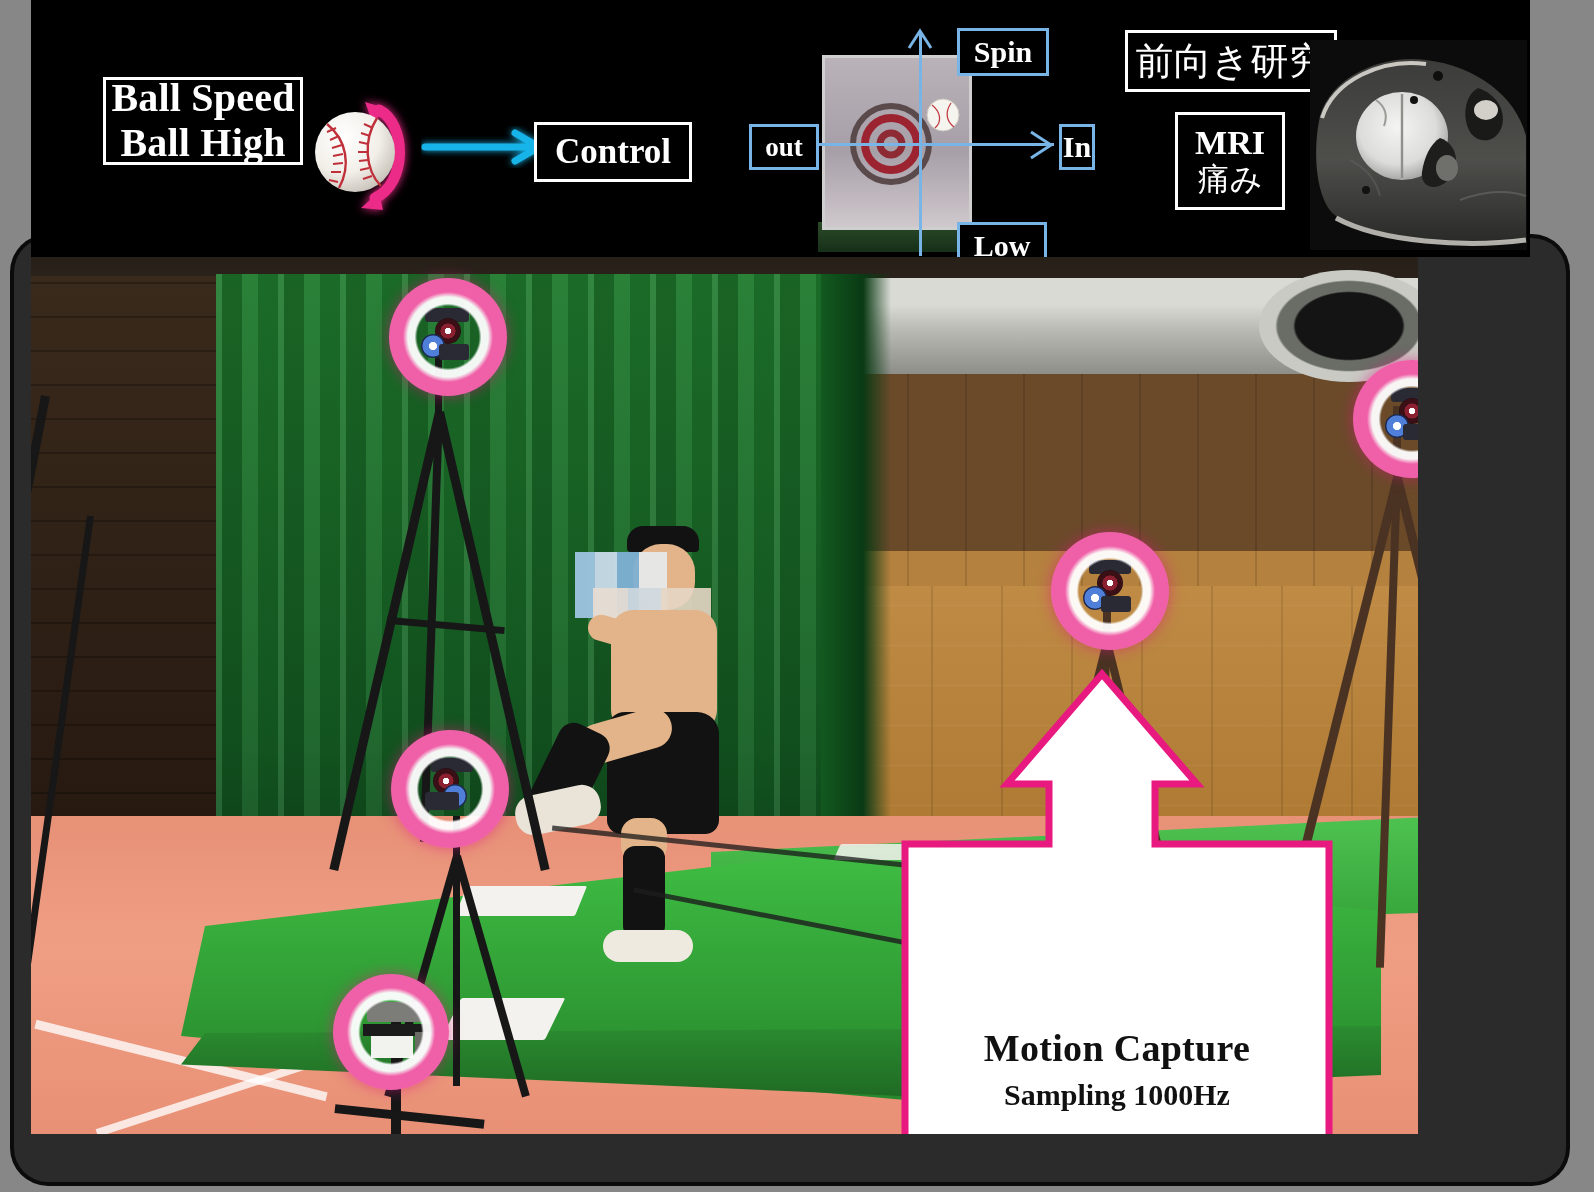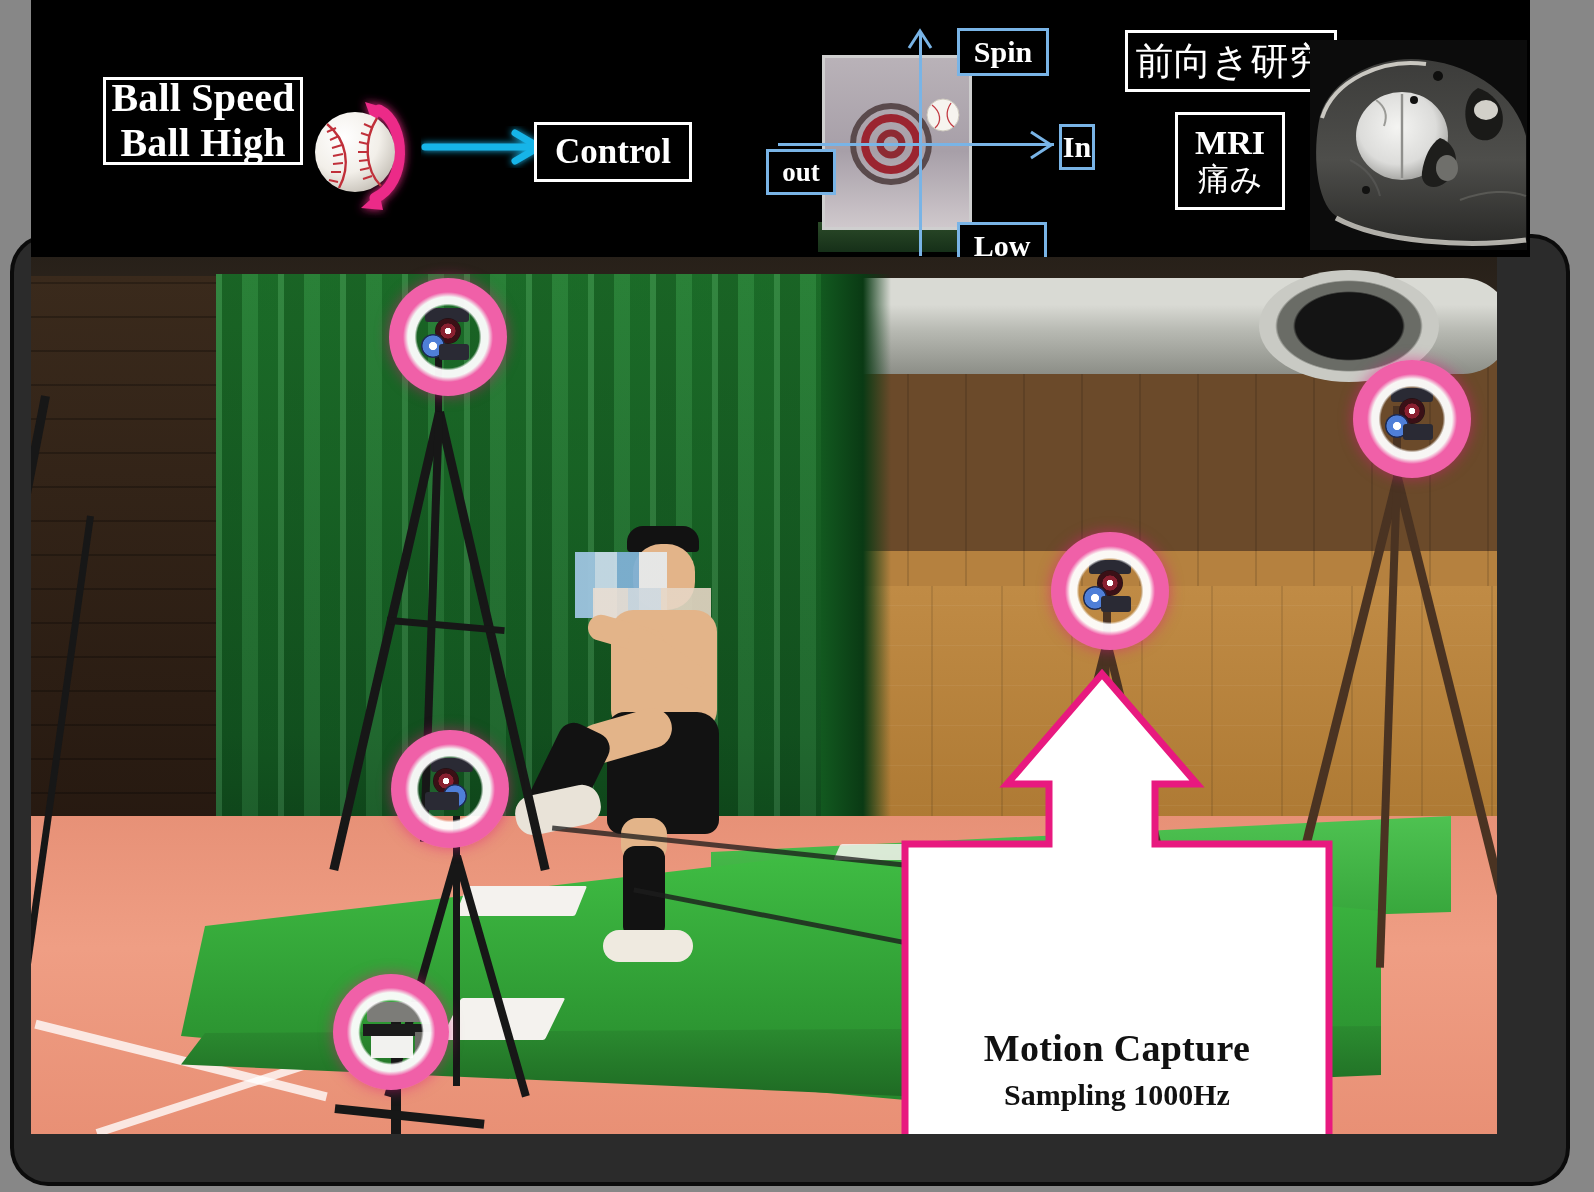--- a/index.html
+++ b/index.html
@@ -19,23 +19,24 @@
     position:absolute;
     left:14px;top:238px;
     width:1552px;height:944px;
     background:#2b2b2b;
     border-radius:34px;
     box-shadow:0 0 0 4px #0b0b0b;
   }
   .bezel-inner{
     position:absolute;
     left:17px;top:18px;
-    width:1466px;height:878px;
+    width:1343px;height:878px;
     background:#111;
     overflow:hidden;
+    padding-left:44px;
   }
 
   
   .banner{
     position:absolute;
     left:31px;top:0px;
     width:1499px;height:257px;
     background:#000;
     z-index:30;
     overflow:hidden;
@@ -89,21 +90,21 @@
     border:3px solid #79b4e6;
     background:#000;
     color:#fff;
     font-weight:bold;
     display:flex;align-items:center;justify-content:center;
     box-sizing:border-box;
   }
   #high-box{left:926px;top:28px;width:92px;height:48px;font-size:30px;}
   #low-box{left:926px;top:222px;width:90px;height:48px;font-size:30px;}
   #in-box{left:1028px;top:124px;width:36px;height:46px;font-size:30px;}
-  #out-box{left:735px;top:124px;width:70px;height:46px;font-size:27px;margin-top:25px;}
+  #out-box{left:718px;top:124px;width:70px;height:46px;font-size:27px;}
 
   
   #jp-study-box{left:1094px;top:30px;width:212px;height:62px;font-size:38px;font-family:"DejaVu Sans", sans-serif;font-weight:normal;}
   #mri-box{left:1144px;top:112px;width:110px;height:98px;font-size:34px;}
   #mri-box .jp{font-family:"DejaVu Sans", sans-serif;font-weight:normal;font-size:32px;}
 
   #mri-image{
     position:absolute;left:1279px;top:40px;width:217px;height:210px;
     overflow:hidden;background:#0a0a0a;
   }

